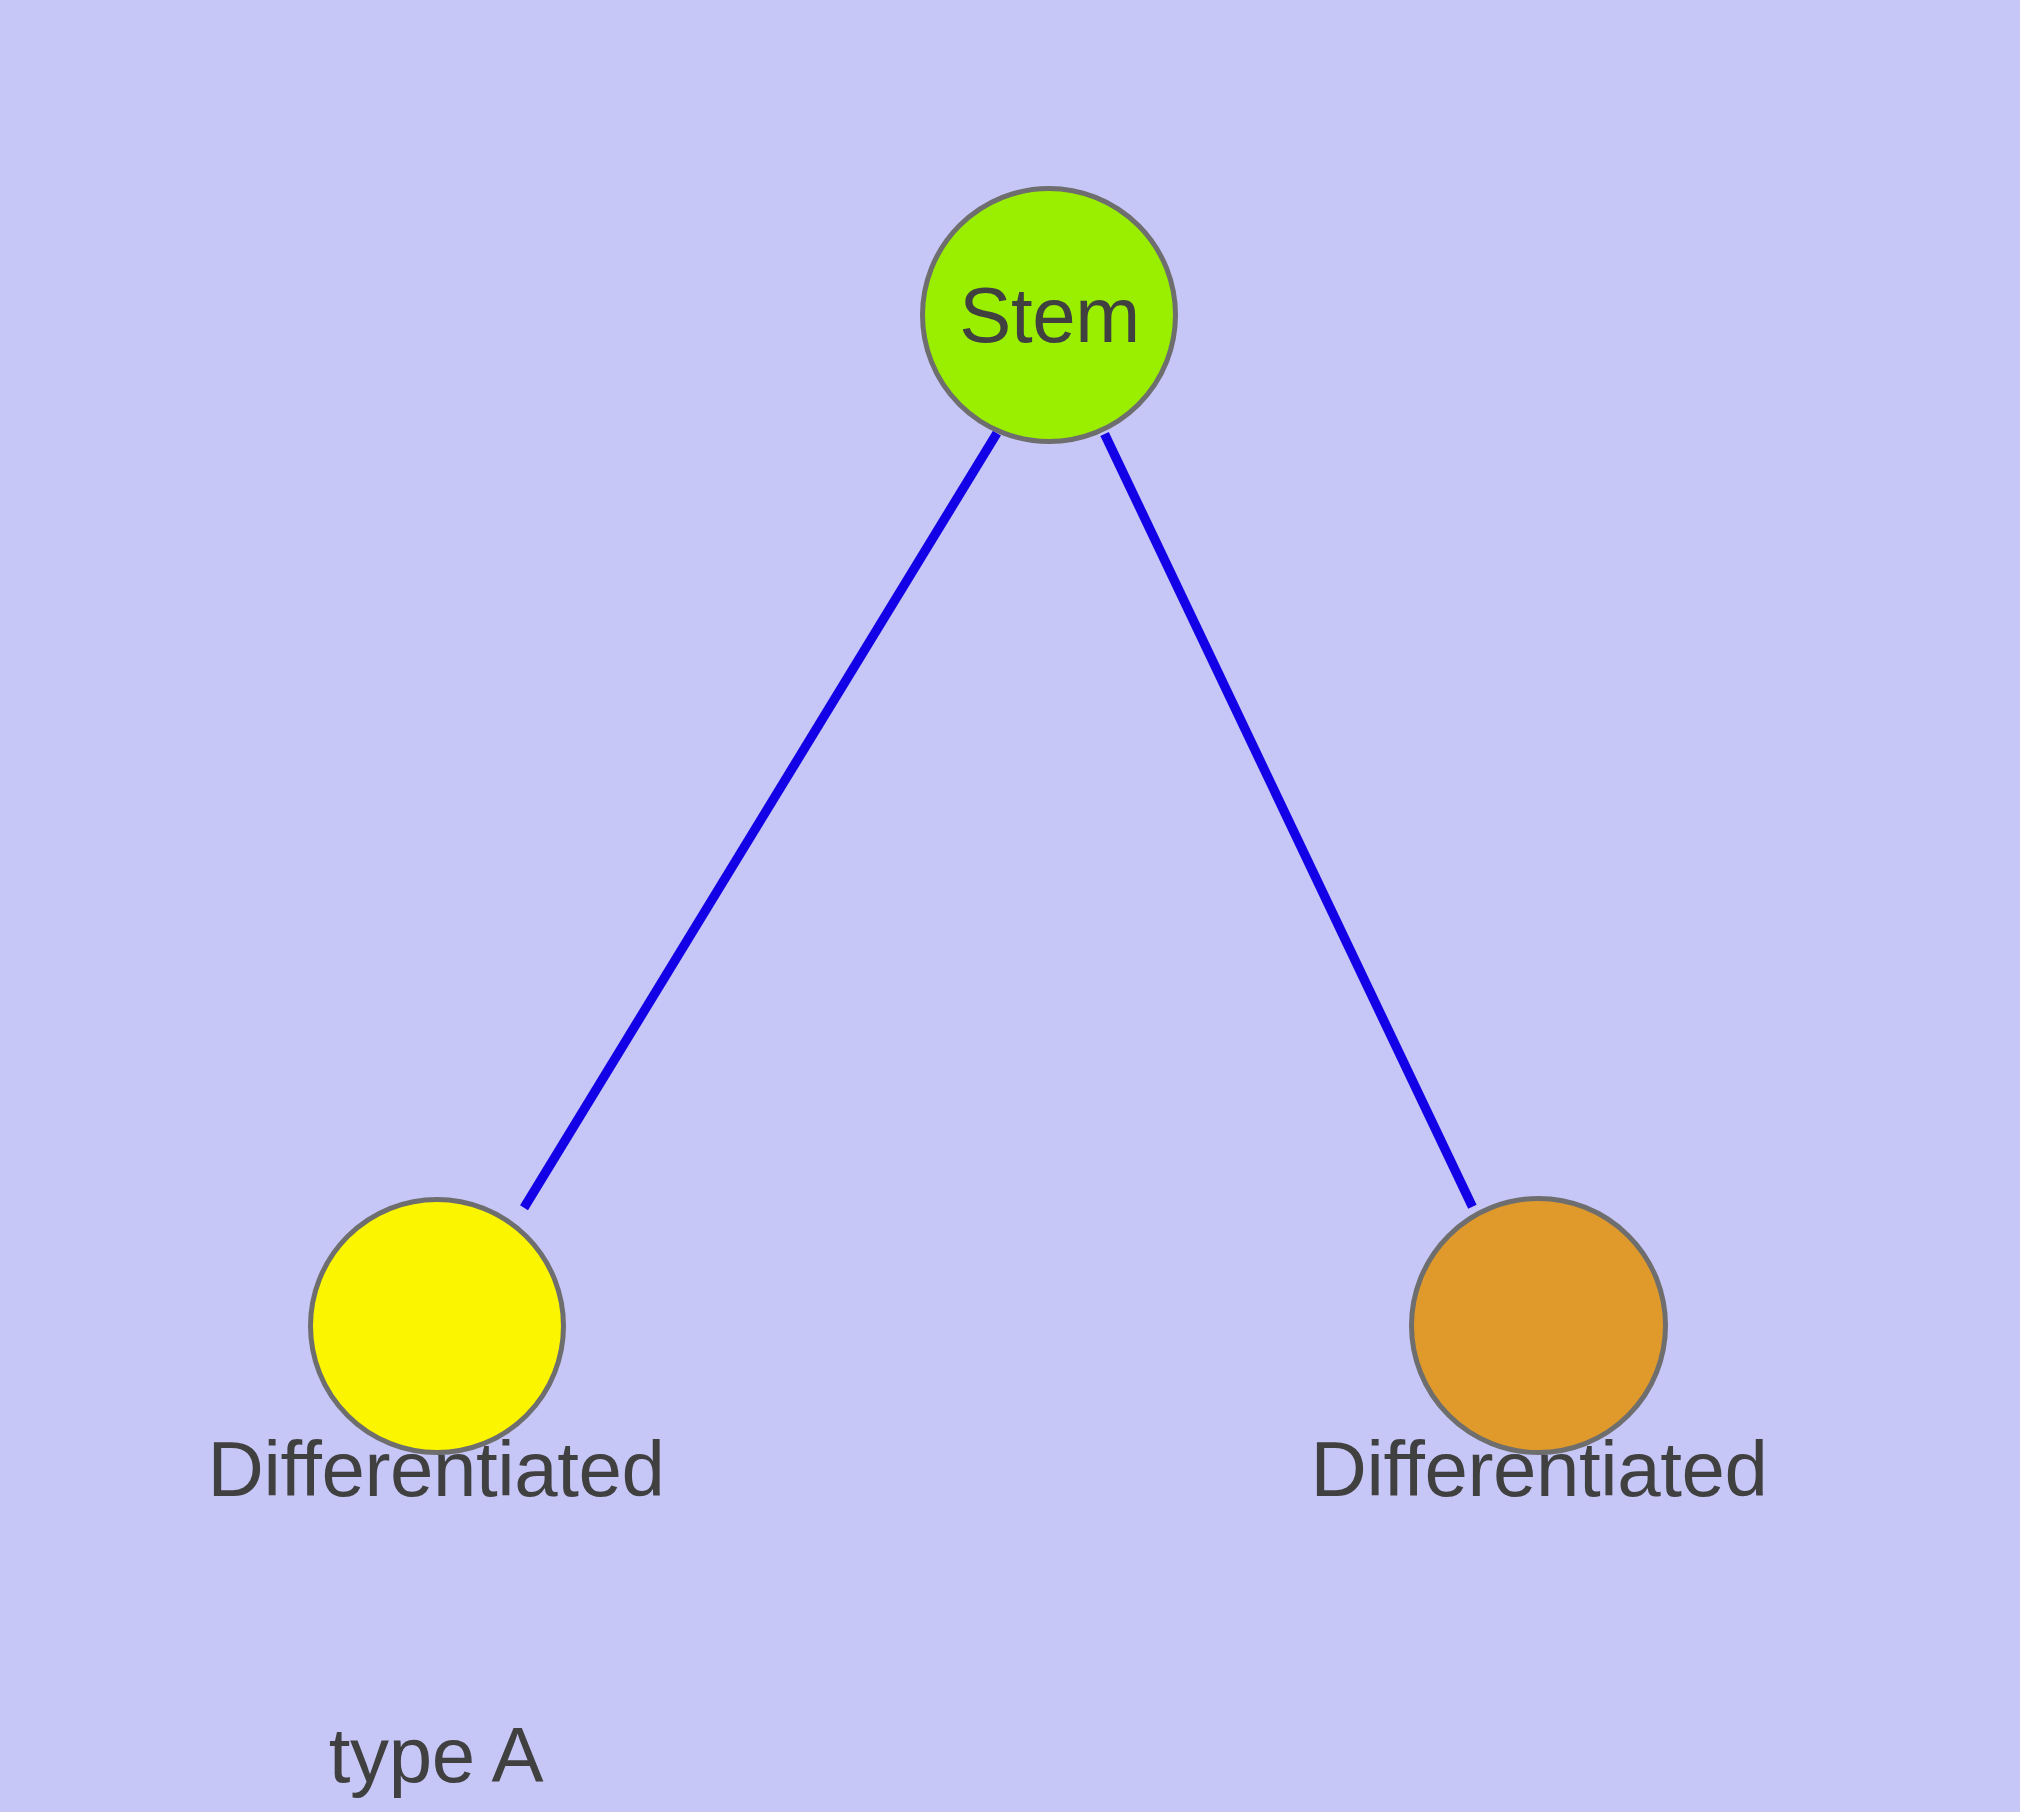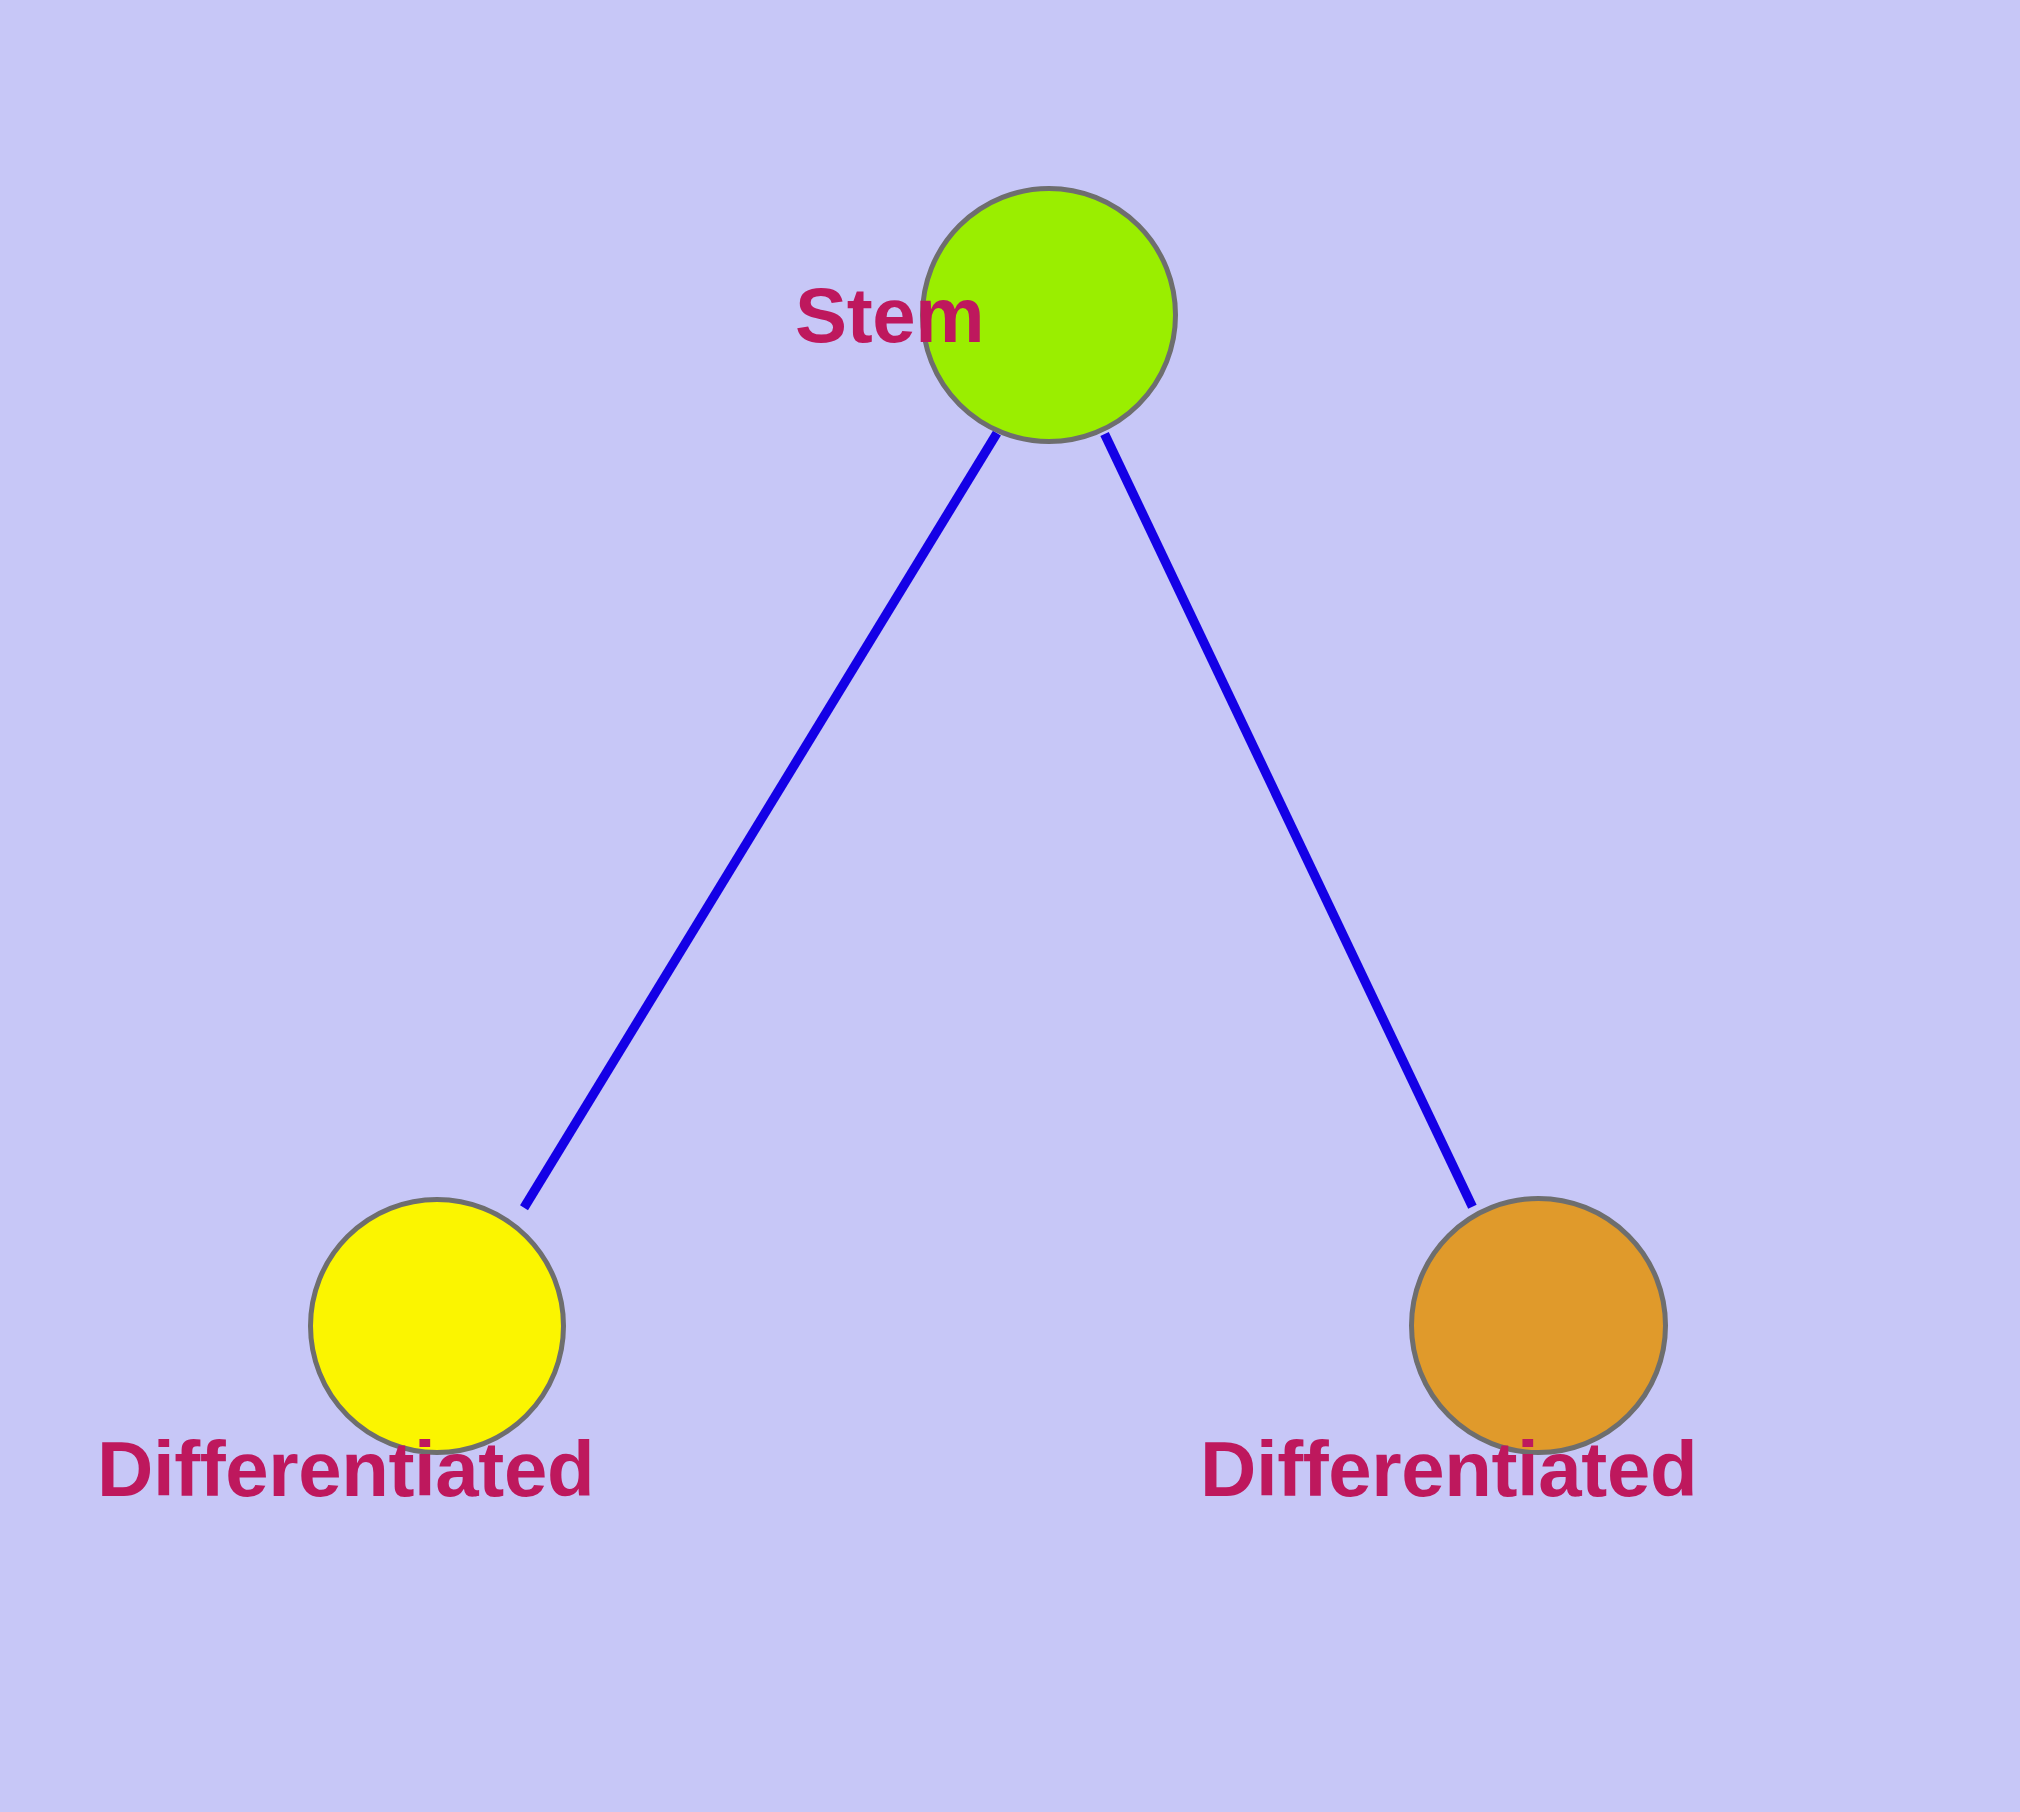--- a/index.html
+++ b/index.html
@@ -25,22 +25,23 @@
     width: 2021px;
     height: 1812px;
   }
   .node {
     position: absolute;
     border-radius: 50%;
     box-sizing: border-box;
   }
   .node-label {
     position: absolute;
-    font-weight: bold;
-    color: #be185d;
+    text-align: center;
+    font-weight: normal;
+    color: #404040;
     white-space: pre;
     line-height: 1.22;
     letter-spacing: -0.4px;
   }
 </style>
 </head>
 <body>
 
 <div id="graph-canvas">
 
@@ -52,20 +53,21 @@
   <div class="node" style="left:920px; top:186px; width:258px; height:258px; background:#9aee00; border:5.1px solid #6e6e6e;"></div>
 
   <div class="node" style="left:308px; top:1197px; width:258px; height:258px; background:#fbf500; border:5.1px solid #6e6e6e;"></div>
 
   <div class="node" style="left:1409px; top:1196px; width:259px; height:259px; background:#e09a2b; border:5.1px solid #6e6e6e;"></div>
 
   <div class="node-label" style="left:795px; top:268px; width:509px; font-size:78px;">Stem</div>
 
   <div class="node-label" style="left:97px; top:1232px; width:678px; font-size:78px;">
     <div>Differentiated</div>
+    <div>type A</div>
   </div>
 
   <div class="node-label" style="left:1200px; top:1232px; width:678px; font-size:78px;">
     <div>Differentiated</div>
   </div>
 
 </div>
 
 
 </body></html>

